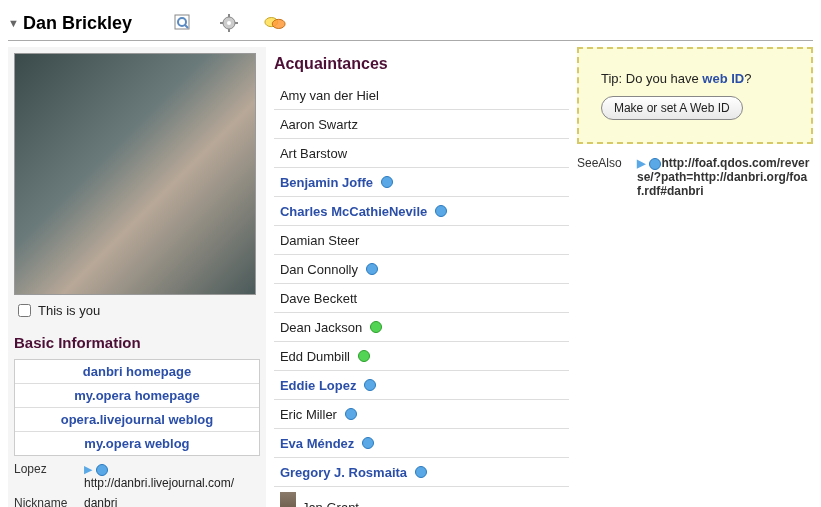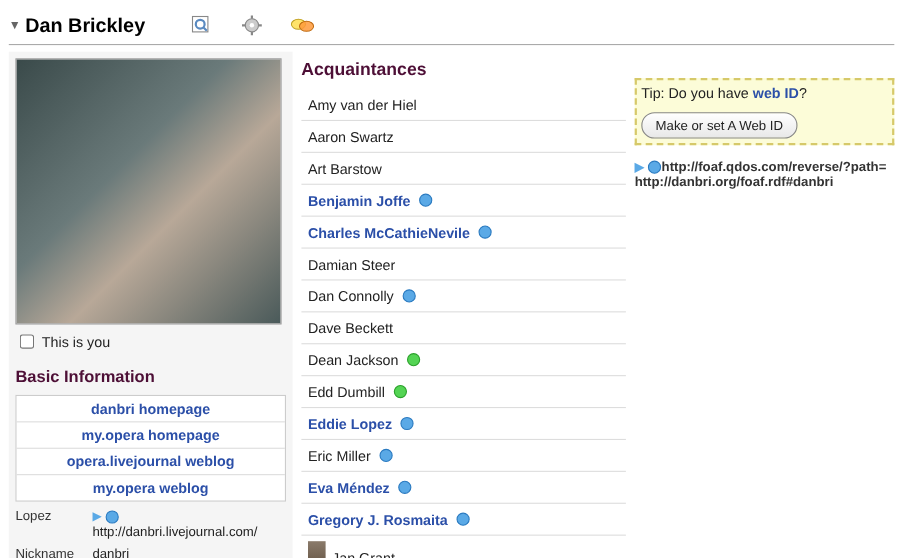--- a/index.html
+++ b/index.html
@@ -27,21 +27,21 @@
 
   .col-mid { width:300px; }
   .acq-h { font-size:16px; font-weight:bold; color:#4d0f36; margin:8px 0 8px 0; }
   .acq-list { background:#fff; }
   .acq-item { padding:5px 6px; border-bottom:1px solid #ddd; display:flex; align-items:center; gap:6px; min-height:18px; }
   .acq-link { color:#2b4fa8; font-weight:bold; cursor:pointer; }
   .acq-plain { color:#222; }
   .thumb { width:16px; height:30px; background:linear-gradient(#8a7a6a,#5a4a3a); }
 
   .col-right { width:240px; }
-  .tip-box { border:2px dashed #d6c96a; background:#fcfcd8; padding:4px; margin:24px 0 12px 0; }
+  .tip-box { border:2px dashed #d6c96a; background:#fcfcd8; padding:22px; margin:0 0 12px 0; }
   .tip-text { margin-bottom:10px; }
   .tip-link { color:#2b4fa8; font-weight:bold; cursor:pointer; }
   .webid-btn { display:inline-block; padding:4px 12px; border:1px solid #888; border-radius:12px; background:linear-gradient(#fff,#e8e8e8); font-size:12px; cursor:pointer; }
   .seealso-row { display:flex; font-size:12px; }
   .seealso-label { width:60px; color:#333; }
   .seealso-val { flex:1; word-break:break-all; color:#333;font-weight:bold; }
 </style>
 </head>
 <body>
 
@@ -170,19 +170,20 @@
   </div>
 
   <div class="col col-right">
     <div class="tip-box">
       <div class="tip-text">
         <span>Tip: Do you have </span><span class="tip-link">web ID</span><span>?</span>
       </div>
       <span class="webid-btn">Make or set A Web ID</span>
     </div>
     <div class="seealso-row">
+      <div class="seealso-label">SeeAlso</div>
       <div class="seealso-val">
         <span class="arrow-play">▶</span><span class="dot dot-blue"></span><span>http://foaf.qdos.com/reverse/?path=http://danbri.org/foaf.rdf#danbri</span>
       </div>
     </div>
   </div>
 
 </div>
 
 </body></html>

